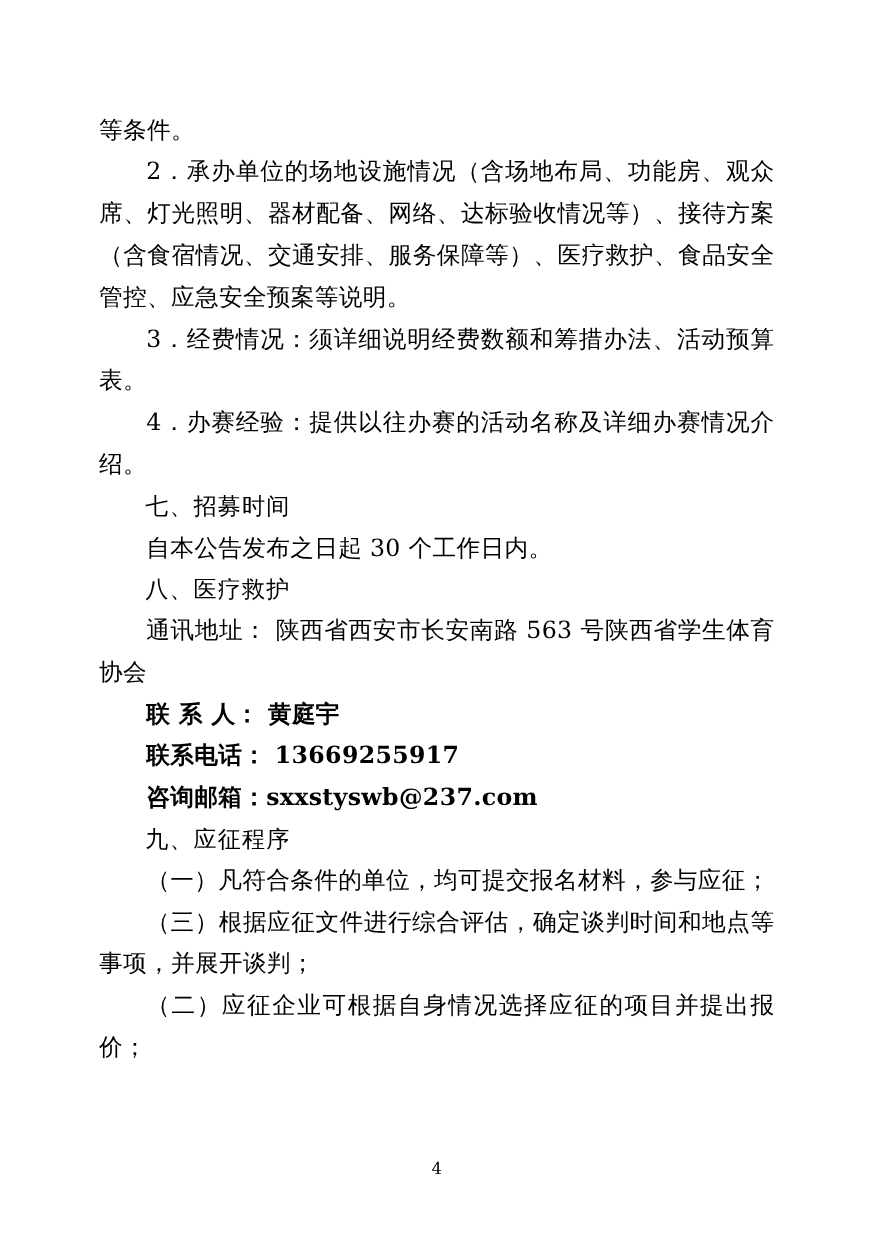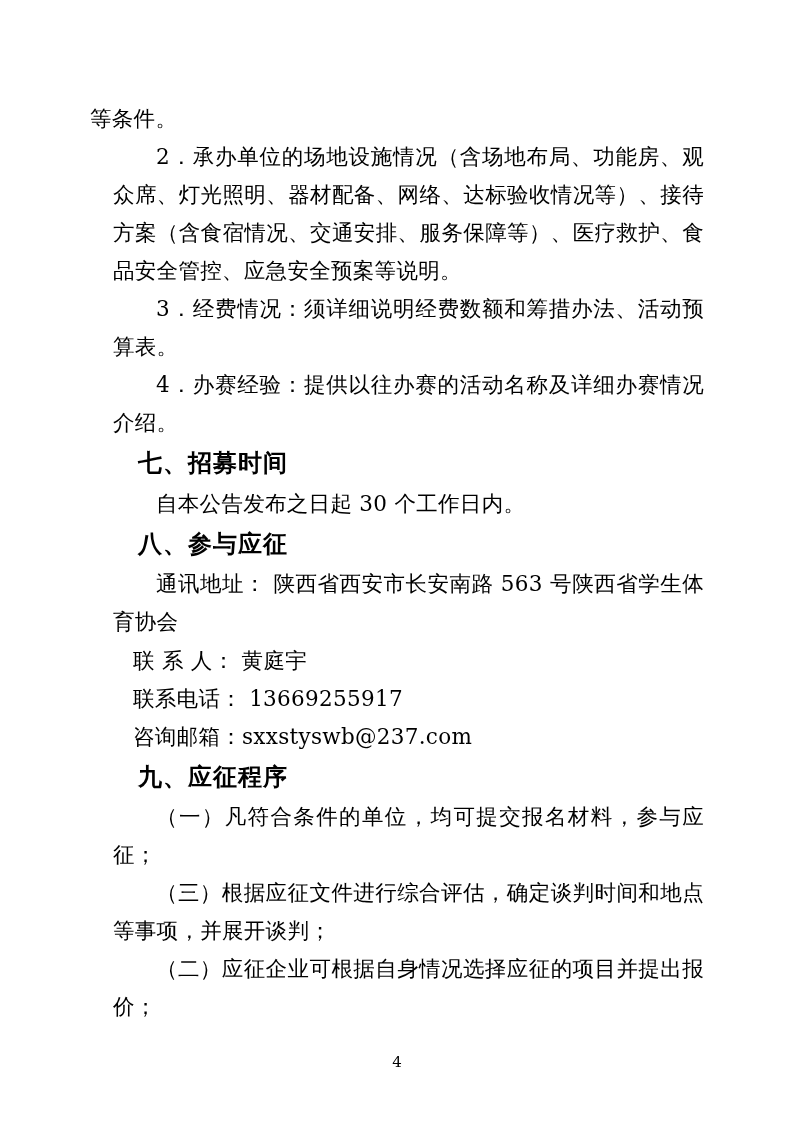--- a/index.html
+++ b/index.html
@@ -28,34 +28,34 @@
     line-height: 1.77;
     letter-spacing: 0.3px;
     text-align: justify;
   }
   p {
     margin: 0;
     padding: 0;
   }
   .para {
     text-indent: 2em;
-    margin-left: 23px;
   }
   .noindent {
     text-indent: 0;
   }
   .heading {
     text-indent: 2em;
     font-family: "DejaVu Sans", "Liberation Sans", sans-serif;
-    font-weight: bold;
-    font-size: 24px;
+    font-weight: normal;
+    font-size: 21px;
     letter-spacing: 1px;
   }
   .contact {
     text-indent: 2em;
+    font-weight: bold;
   }
   .page-number {
     position: absolute;
     bottom: 52px;
     left: 0;
     width: 794px;
     text-align: center;
     font-size: 15px;
     font-family: "DejaVu Serif", "Liberation Serif", serif;
     color: #000;
@@ -72,21 +72,21 @@
     <p class="para">2．承办单位的场地设施情况（含场地布局、功能房、观众席、灯光照明、器材配备、网络、达标验收情况等）、接待方案（含食宿情况、交通安排、服务保障等）、医疗救护、食品安全管控、应急安全预案等说明。</p>
 
     <p class="para">3．经费情况：须详细说明经费数额和筹措办法、活动预算表。</p>
 
     <p class="para">4．办赛经验：提供以往办赛的活动名称及详细办赛情况介绍。</p>
 
     <p class="heading">七、招募时间</p>
 
     <p class="para">自本公告发布之日起 30 个工作日内。</p>
 
-    <p class="heading">八、参与应征</p>
+    <p class="heading">八、医疗救护</p>
 
 
     <p class="para">通讯地址： 陕西省西安市长安南路 563 号陕西省学生体育协会</p>
 
     <p class="contact">联 系 人： 黄庭宇</p>
 
     <p class="contact">联系电话： 13669255917</p>
 
     <p class="contact">咨询邮箱：sxxstyswb@237.com</p>
 

